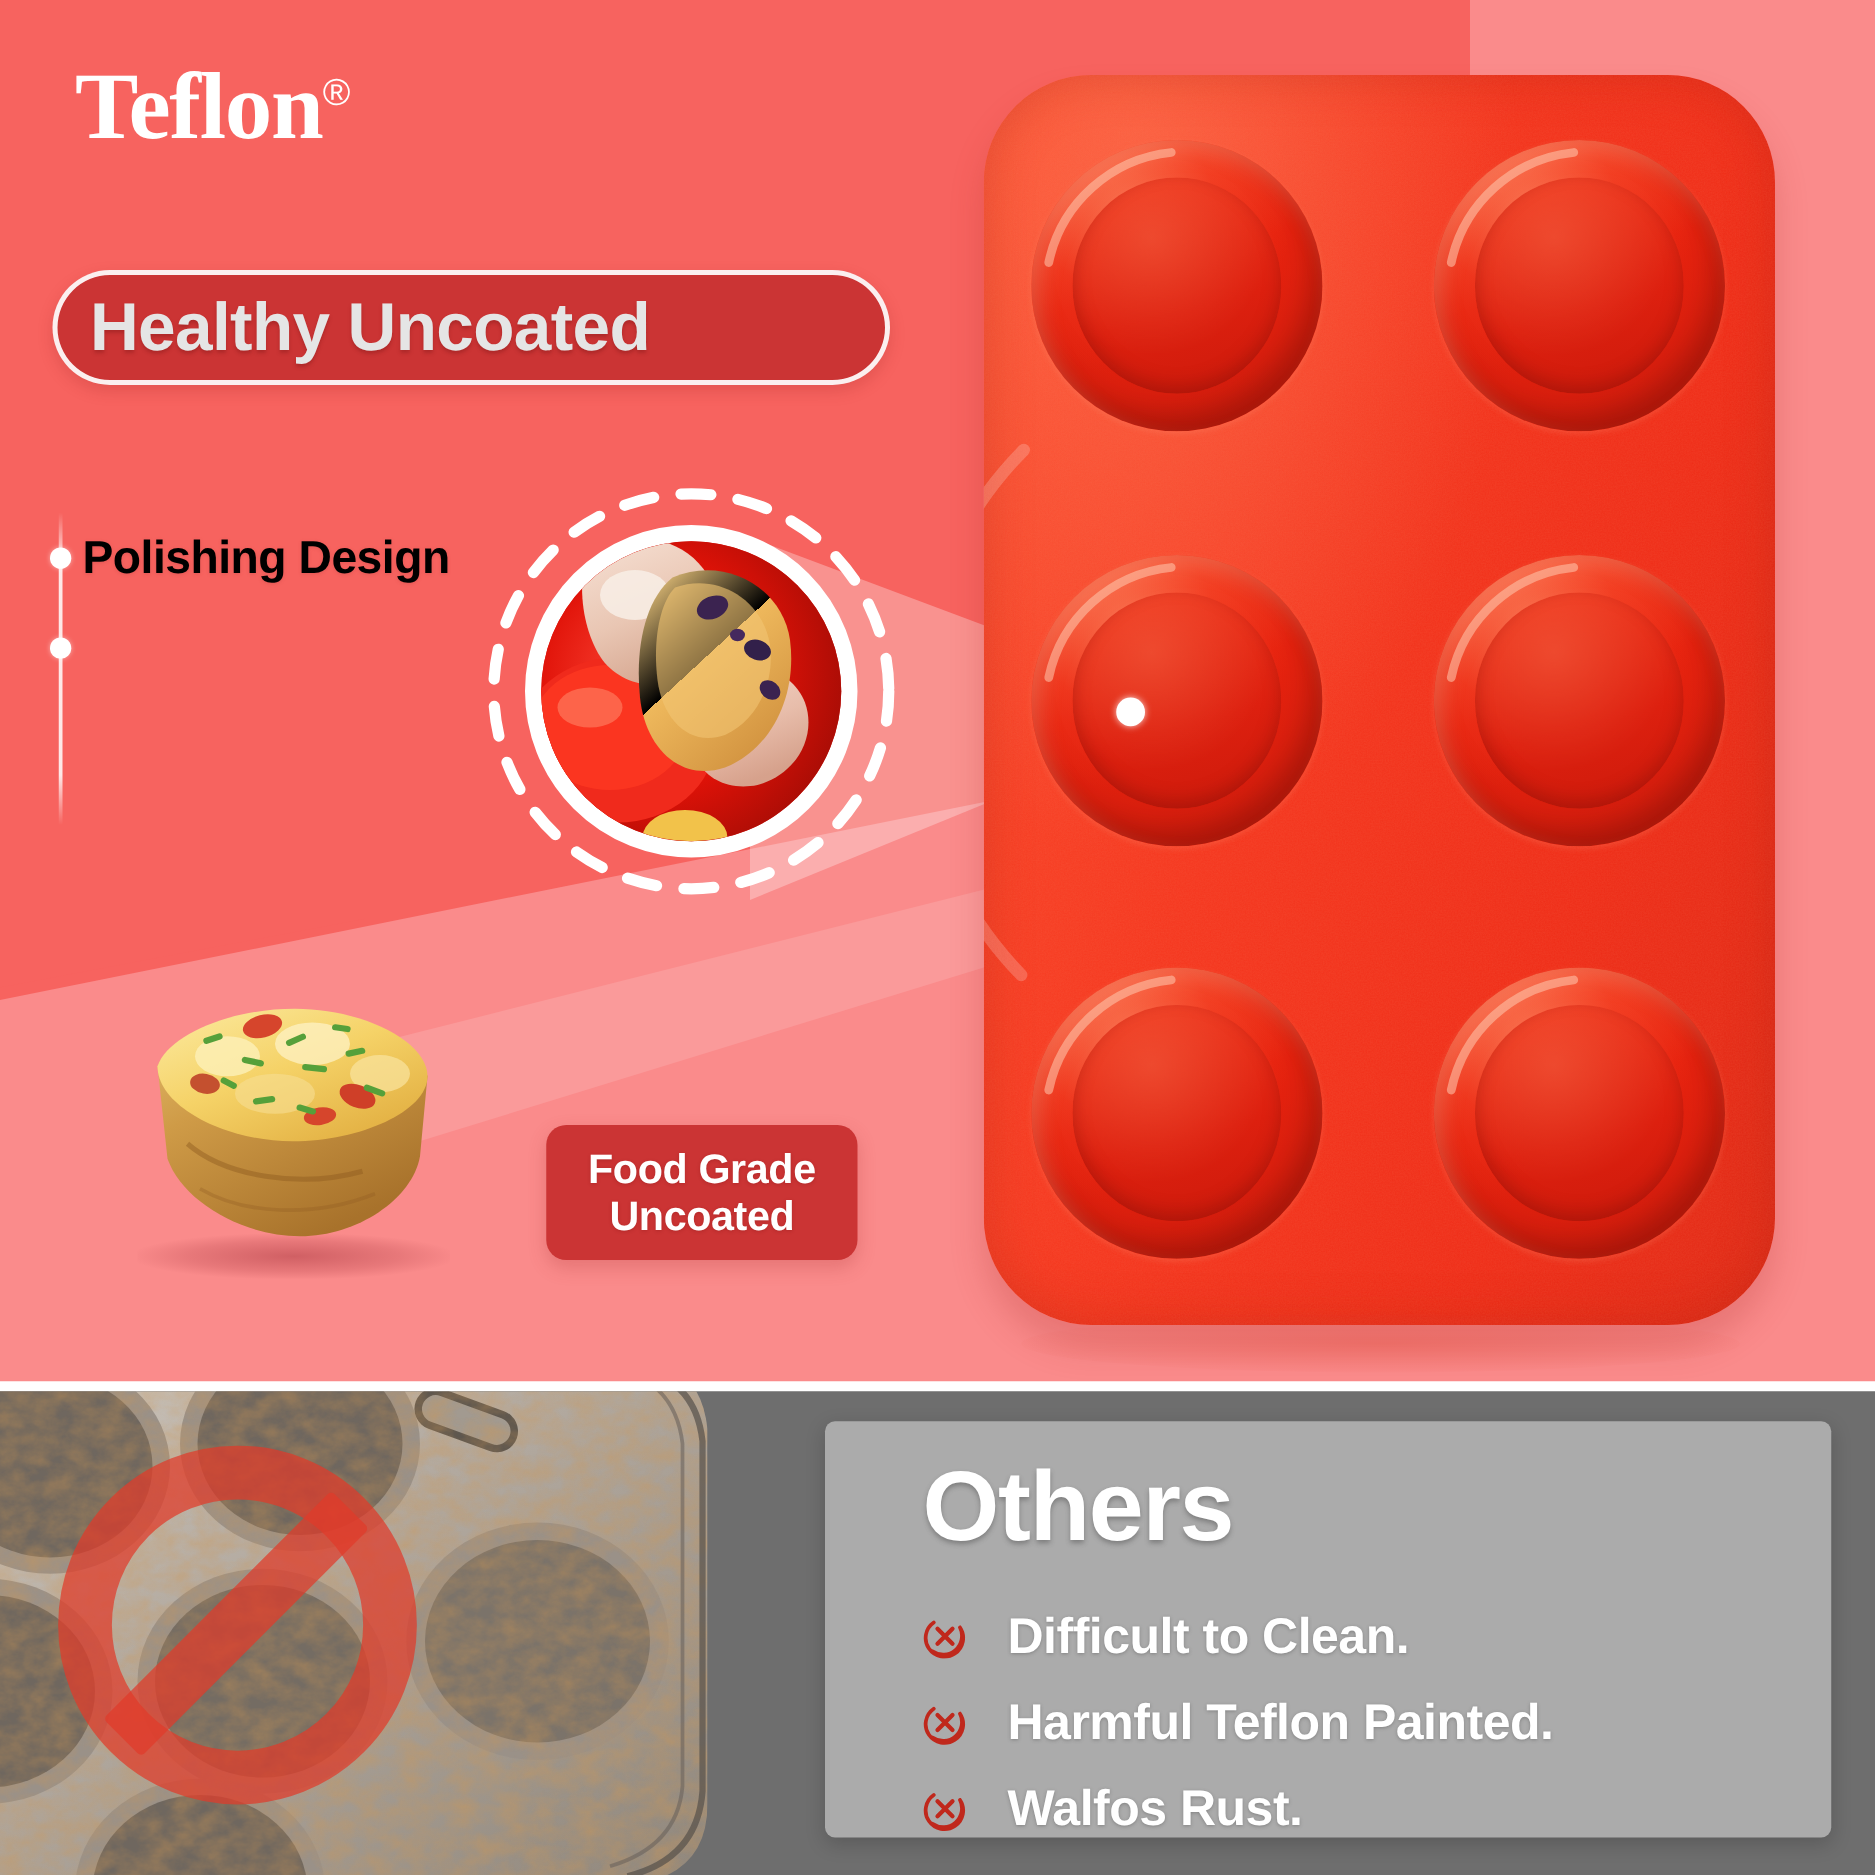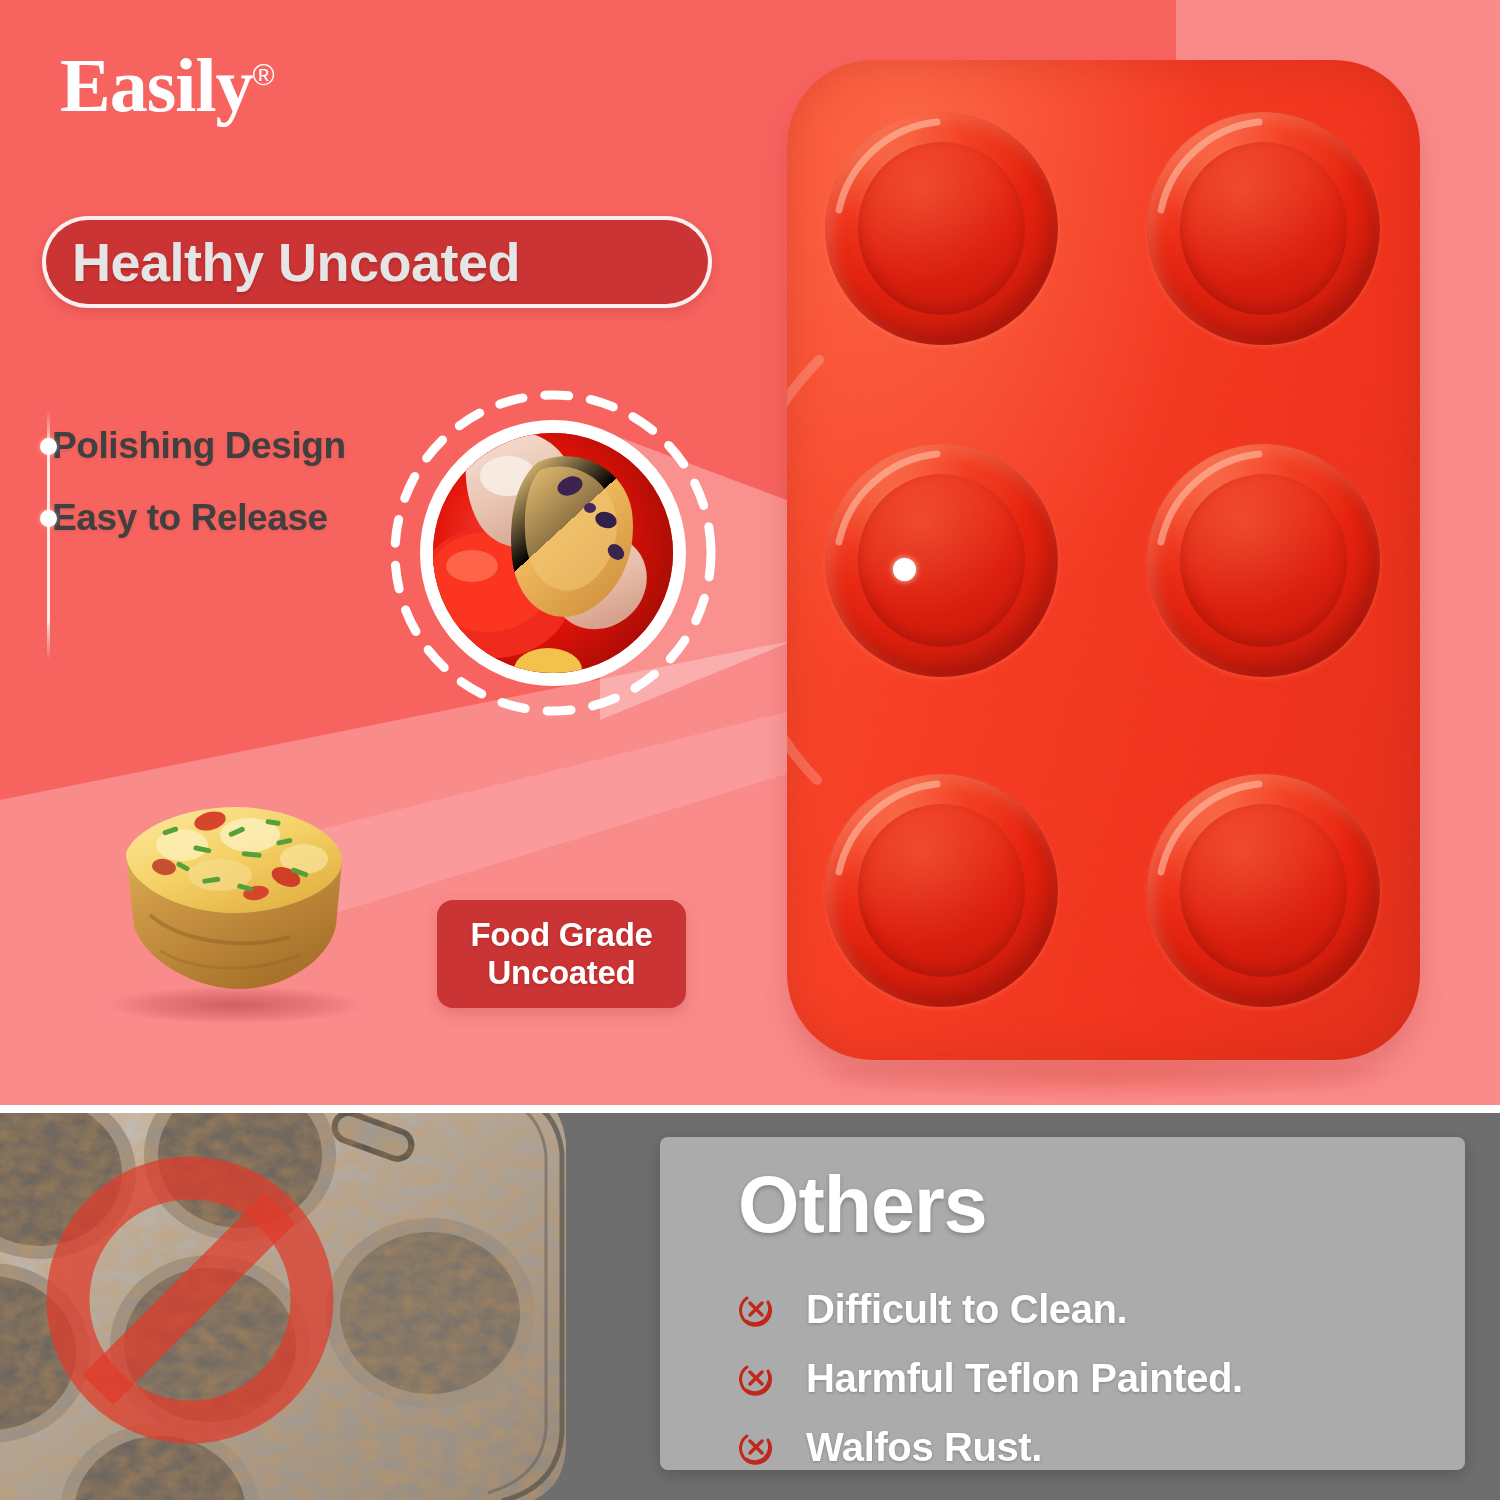--- a/index.html
+++ b/index.html
@@ -98,22 +98,22 @@
   .feature-row{
     position:relative;height:72px;display:flex;align-items:center;
   }
   .feature-dot{
     position:absolute;left:4px;top:50%;
     width:17px;height:17px;margin-top:-8.5px;
     background:#ffffff;border-radius:50%;
     box-shadow:0 0 4px rgba(255,255,255,0.5);
   }
   .feature-label{
-    margin-left:16px;
-    color:#404040;
+    margin-left:30px;
+    color:#000000;
     font-size:37px;
     font-weight:bold;
     letter-spacing:-0.4px;
     white-space:nowrap;
     text-shadow:0 1px 3px rgba(180,60,60,0.30);
   }
 
   
   #magnifier{
     position:absolute;left:388px;top:388px;width:330px;height:330px;
@@ -298,37 +298,36 @@
         </g>
         <g fill="none" stroke="rgba(255,255,255,0.20)" stroke-width="10" stroke-linecap="round">
           <path d="M30 720 A 300 300 0 0 1 32 300"></path>
         </g>
       </svg>
 
       <div class="reflection"></div>
     </div>
 
     <div id="logo">
-      <span>Easily</span><span class="reg">®</span>
+      <span>Teflon</span><span class="reg">®</span>
     </div>
 
     <div id="headline-badge">
       <span class="txt">Healthy Uncoated</span>
     </div>
 
     <div id="feature-list">
       <div id="feature-line"></div>
 
       <div class="feature-row">
         <span class="feature-dot"></span>
         <span class="feature-label">Polishing Design</span>
       </div>
       <div class="feature-row">
         <span class="feature-dot"></span>
-        <span class="feature-label">Easy to Release</span>
       </div>
     </div>
 
     <div id="magnifier">
       <svg class="dashed-ring" viewBox="0 0 330 330">
         <circle cx="165" cy="165" r="158" fill="none" stroke="#ffffff" stroke-width="9" stroke-linecap="round" stroke-dasharray="24 22"></circle>
       </svg>
       <div class="white-ring">
         <svg class="photo" viewBox="0 0 266 266">
           <defs>

